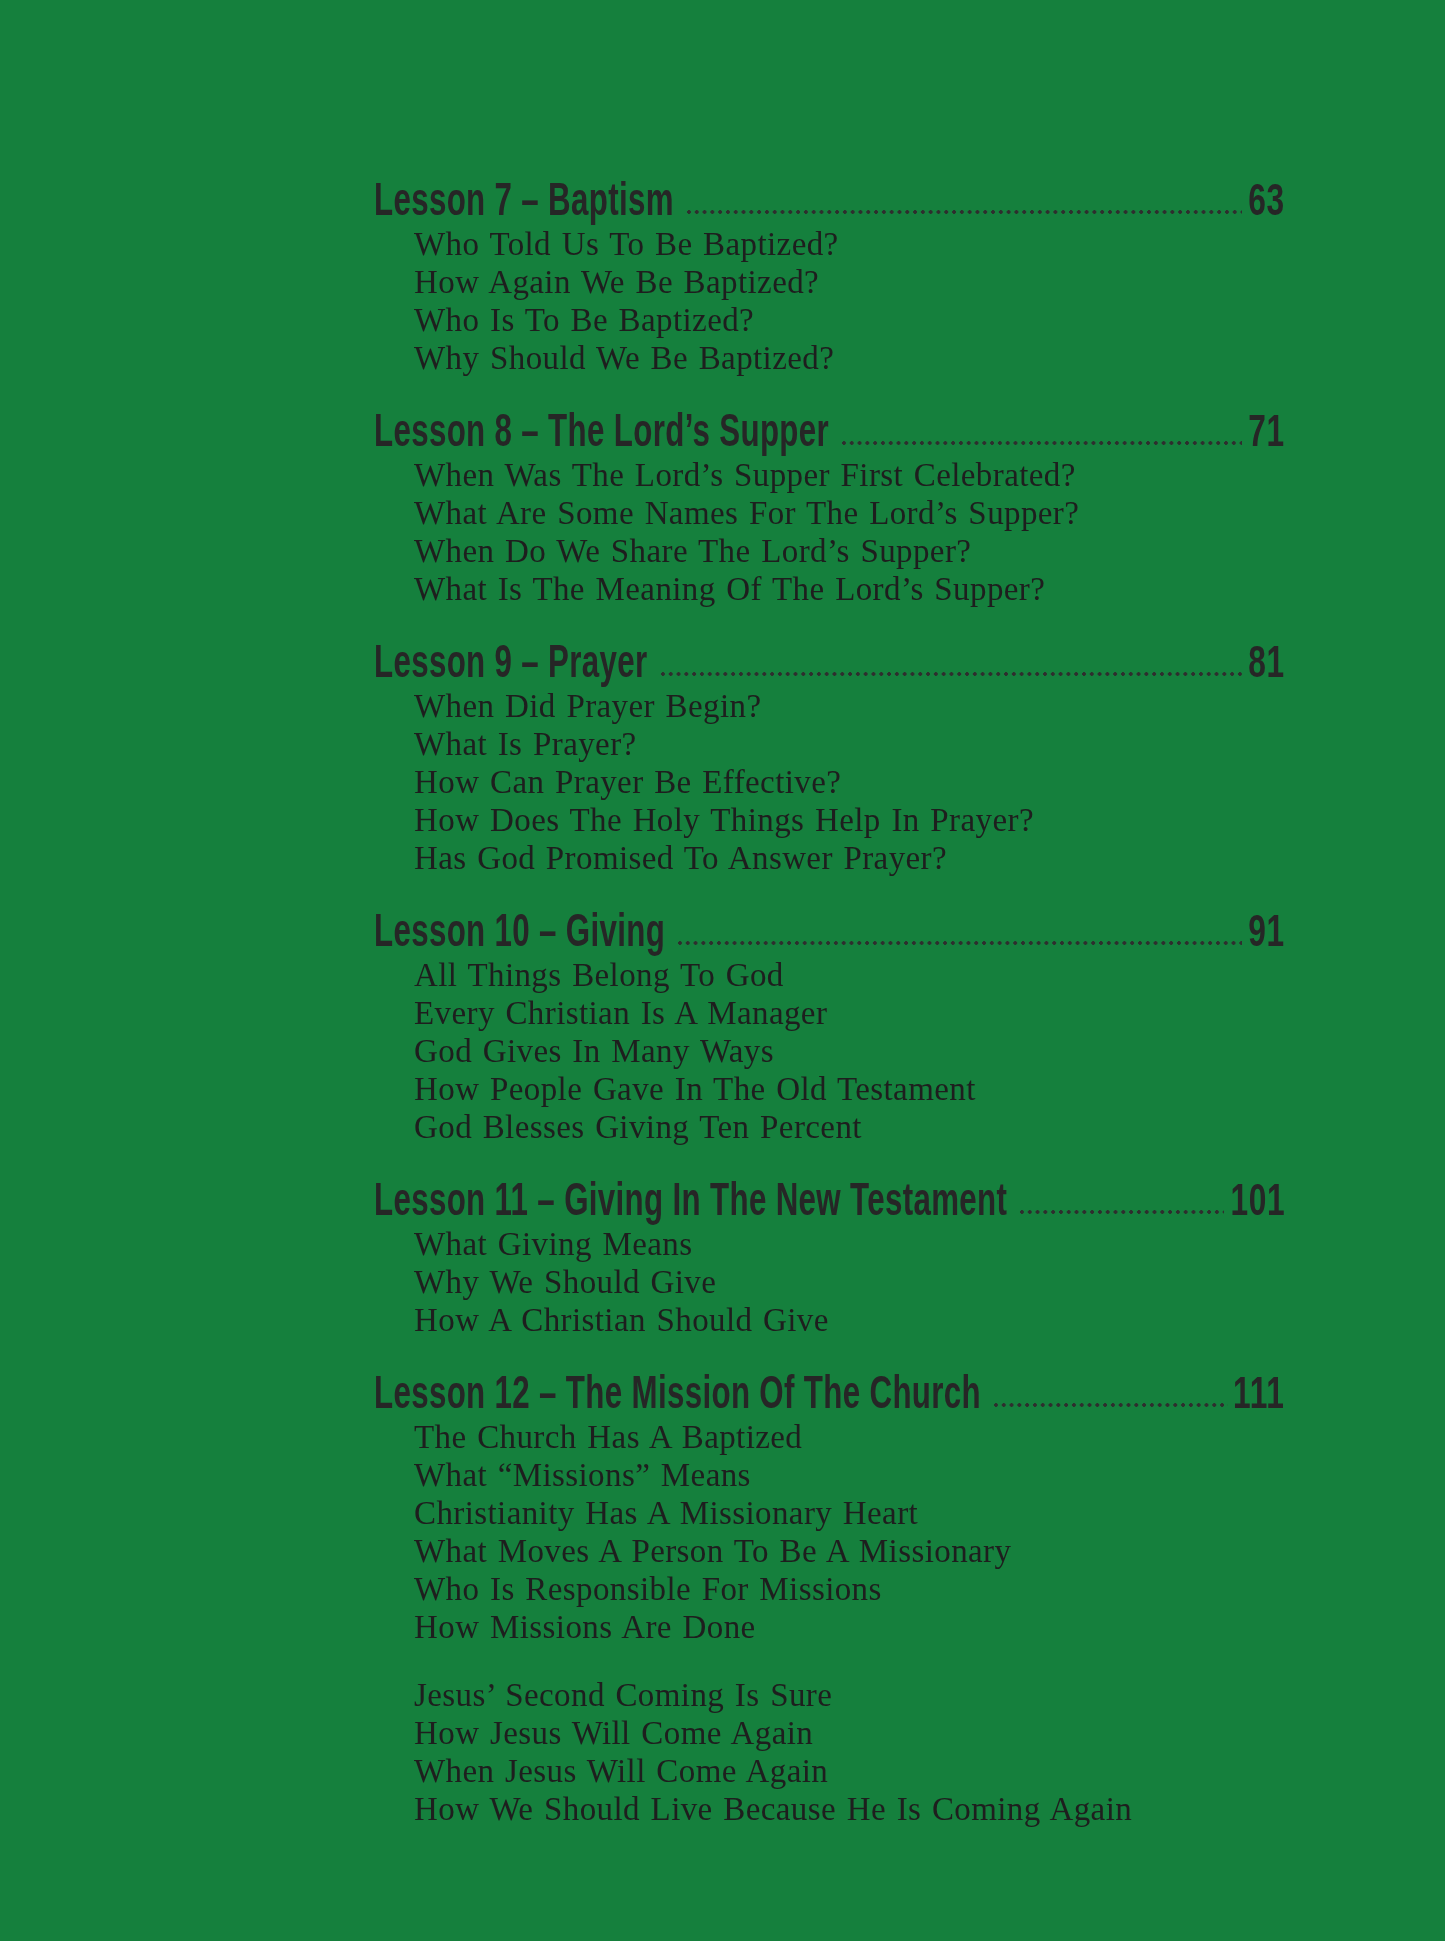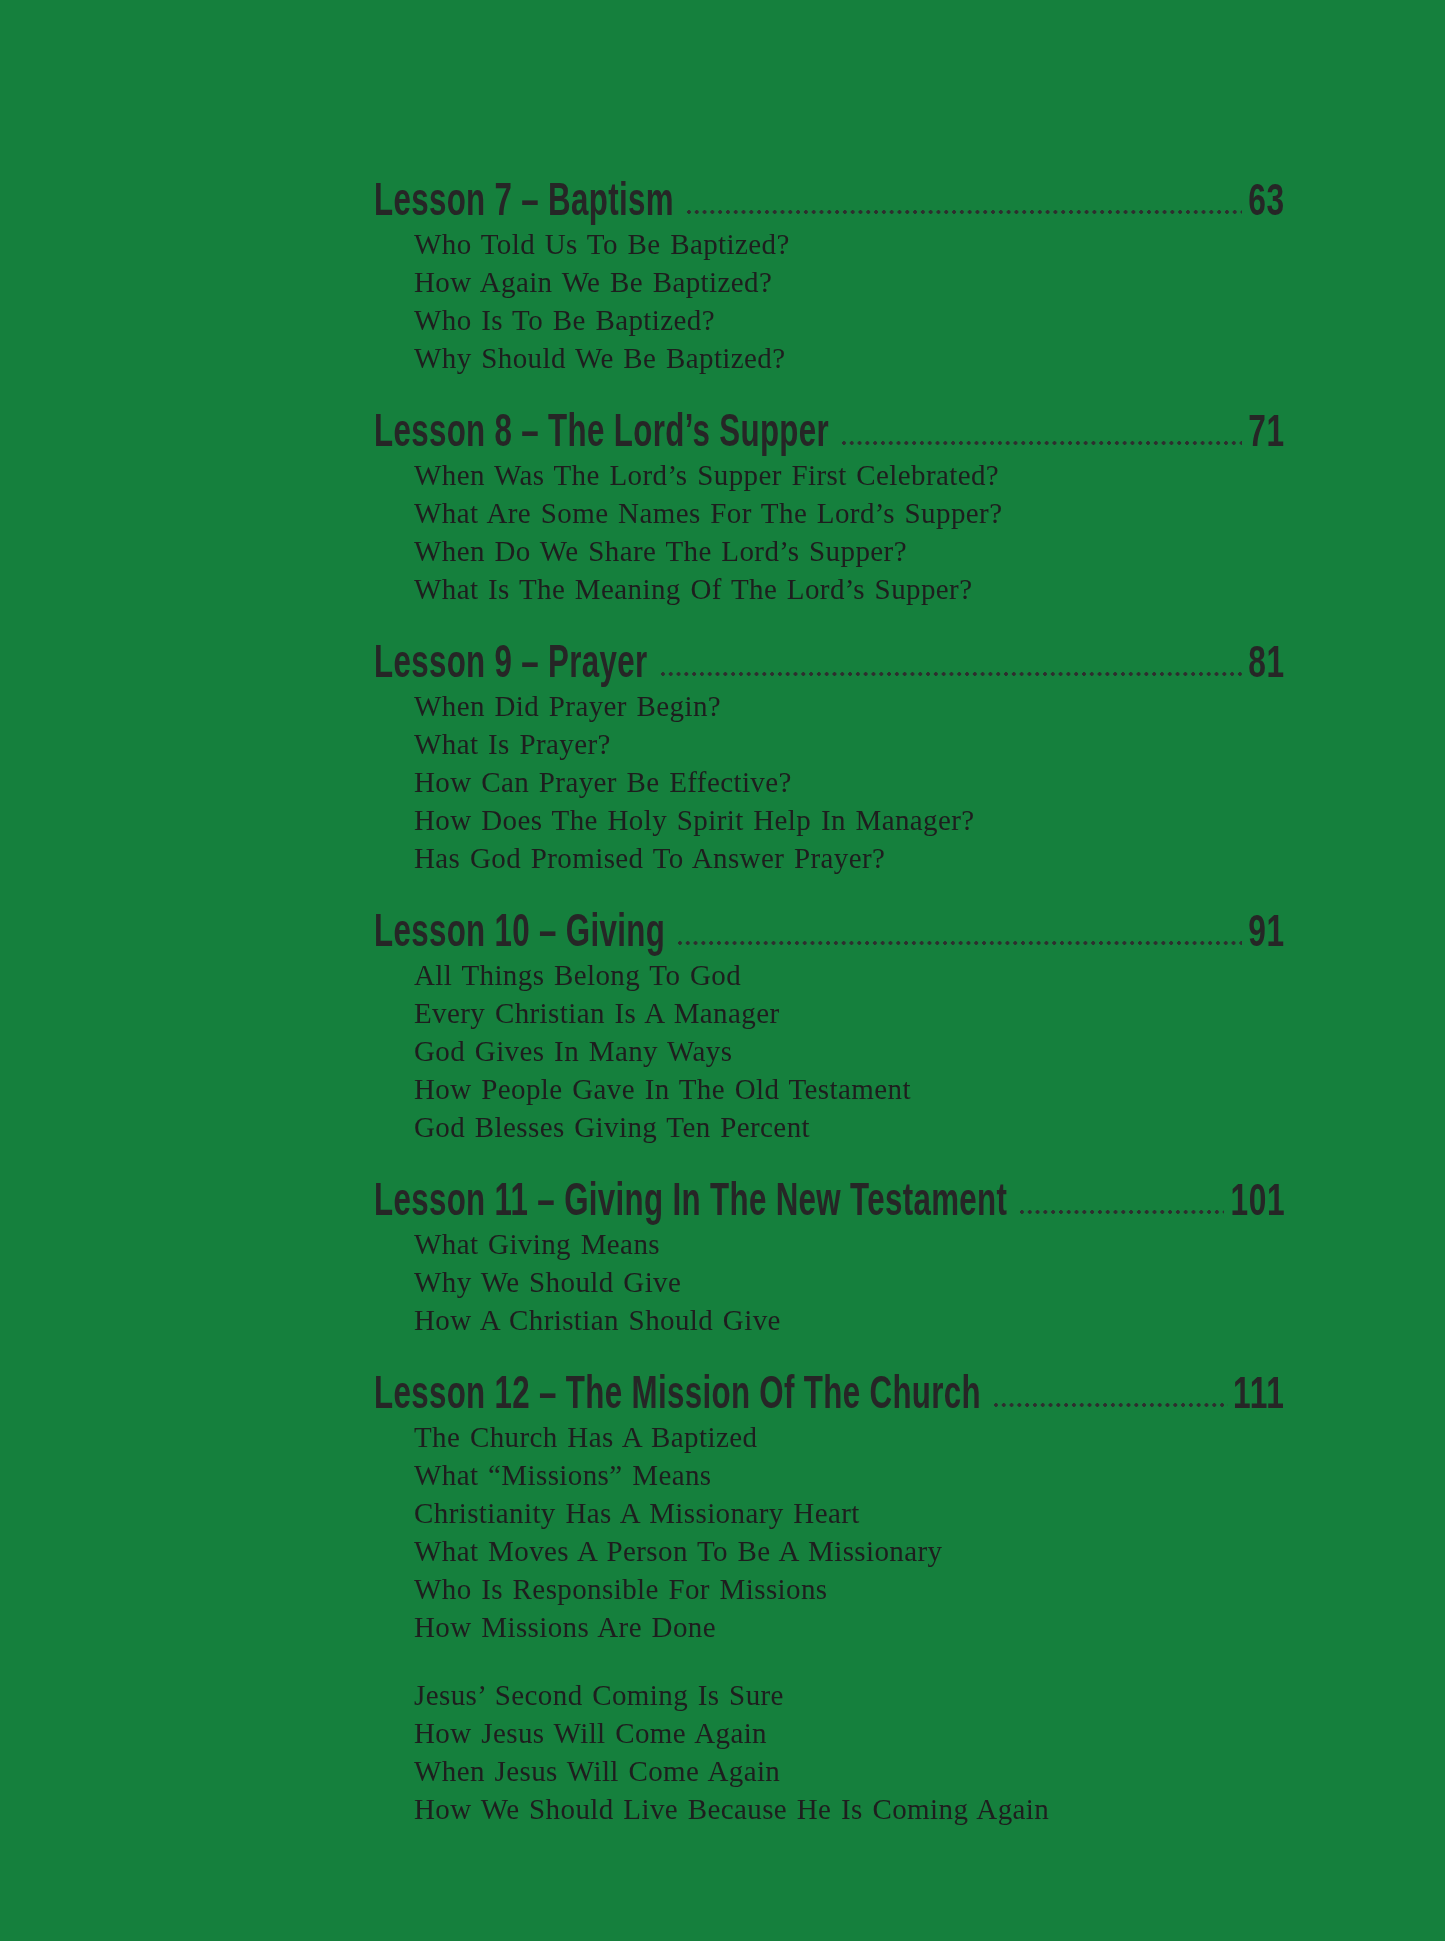--- a/index.html
+++ b/index.html
@@ -60,21 +60,21 @@
     letter-spacing: 1px;
     color: #262626;
   }
   .subs {
     list-style: none;
     margin: 2px 0 0 0;
     padding: 0 0 0 40px;
   }
   .sub {
     font-family: "Liberation Serif", serif;
-    font-size: 29px;
+    font-size: 33px;
     line-height: 38px;
     color: #1e1e1e;
     letter-spacing: 0.4px;
     word-spacing: 2px;
   }
 </style>
 </head>
 <body>
 
 <div class="page">
@@ -110,21 +110,21 @@
   <section class="entry">
     <div class="entry-head">
       <span class="title" style="margin-right: -128.64px;">Lesson 9 – Prayer</span>
       <span class="dots"></span>
       <span class="pagenum" style="margin-left: -14.28px;">81</span>
     </div>
     <ul class="subs">
           <li class="sub">When Did Prayer Begin?</li>
           <li class="sub">What Is Prayer?</li>
           <li class="sub">How Can Prayer Be Effective?</li>
-          <li class="sub">How Does The Holy Spirit Help In Manager?</li>
+          <li class="sub">How Does The Holy Things Help In Prayer?</li>
           <li class="sub">Has God Promised To Answer Prayer?</li>
         </ul>
   </section>
 
   <section class="entry">
     <div class="entry-head">
       <span class="title" style="margin-right: -136.96px;">Lesson 10 – Giving</span>
       <span class="dots"></span>
       <span class="pagenum" style="margin-left: -14.28px;">91</span>
     </div>

